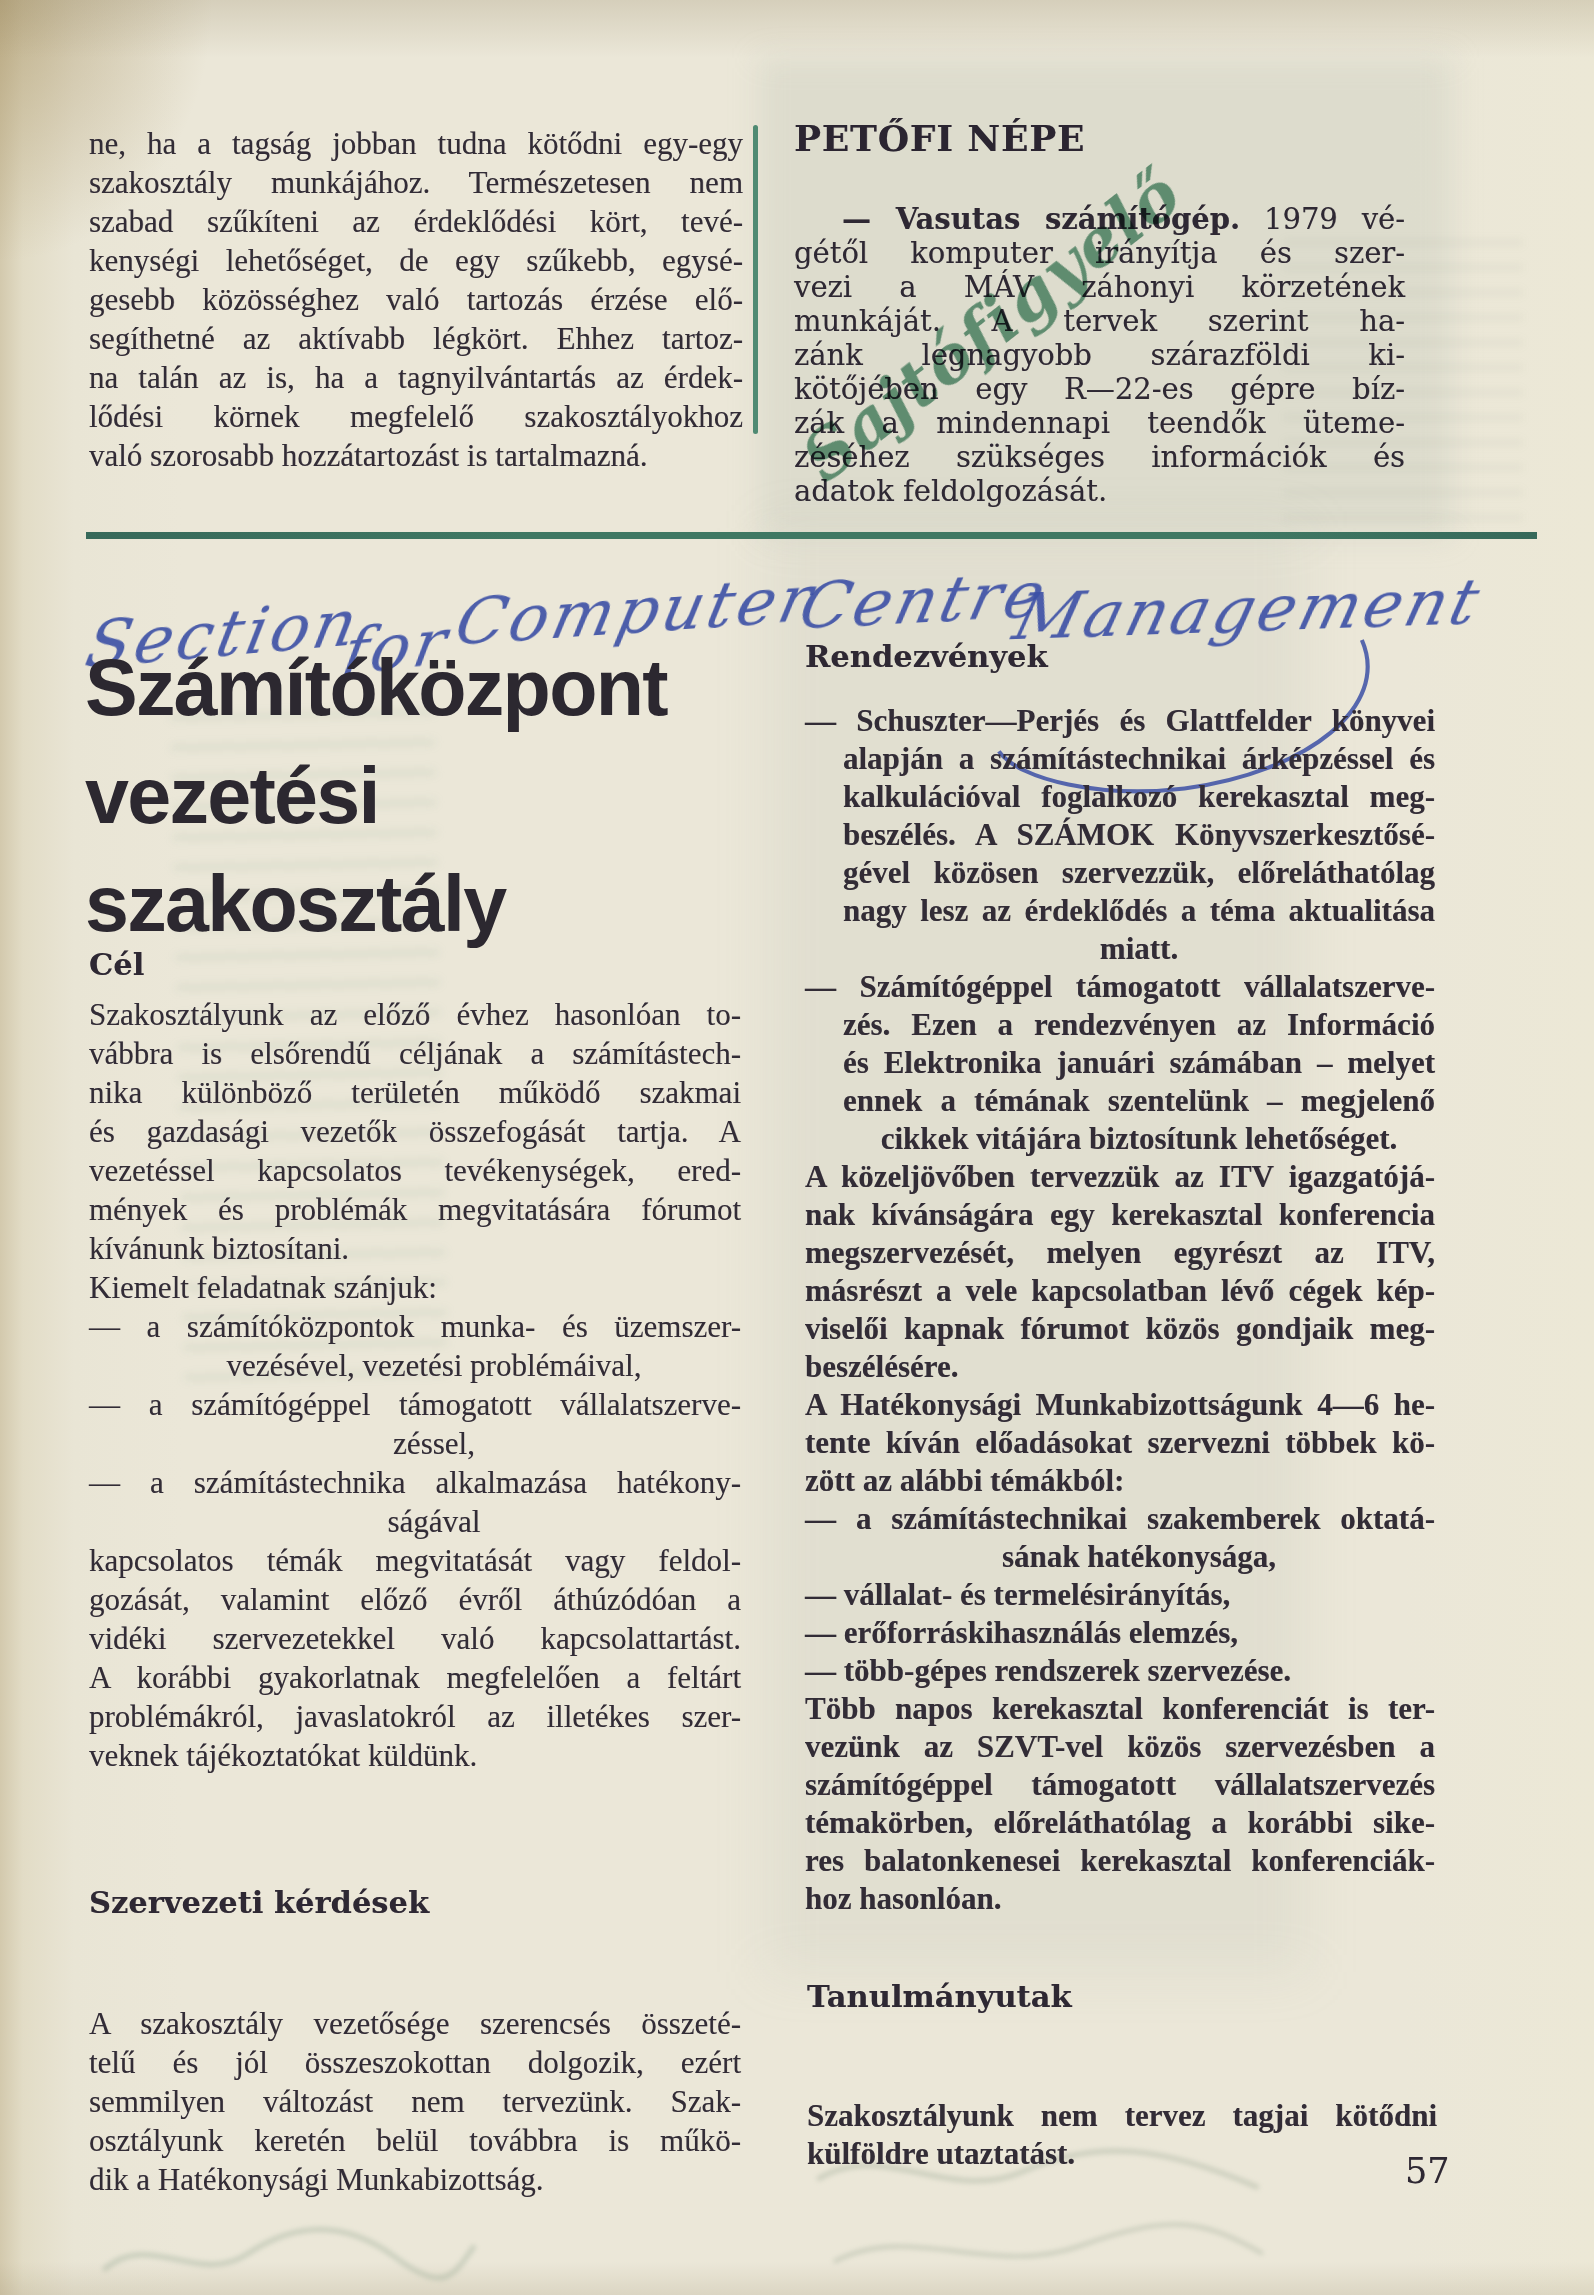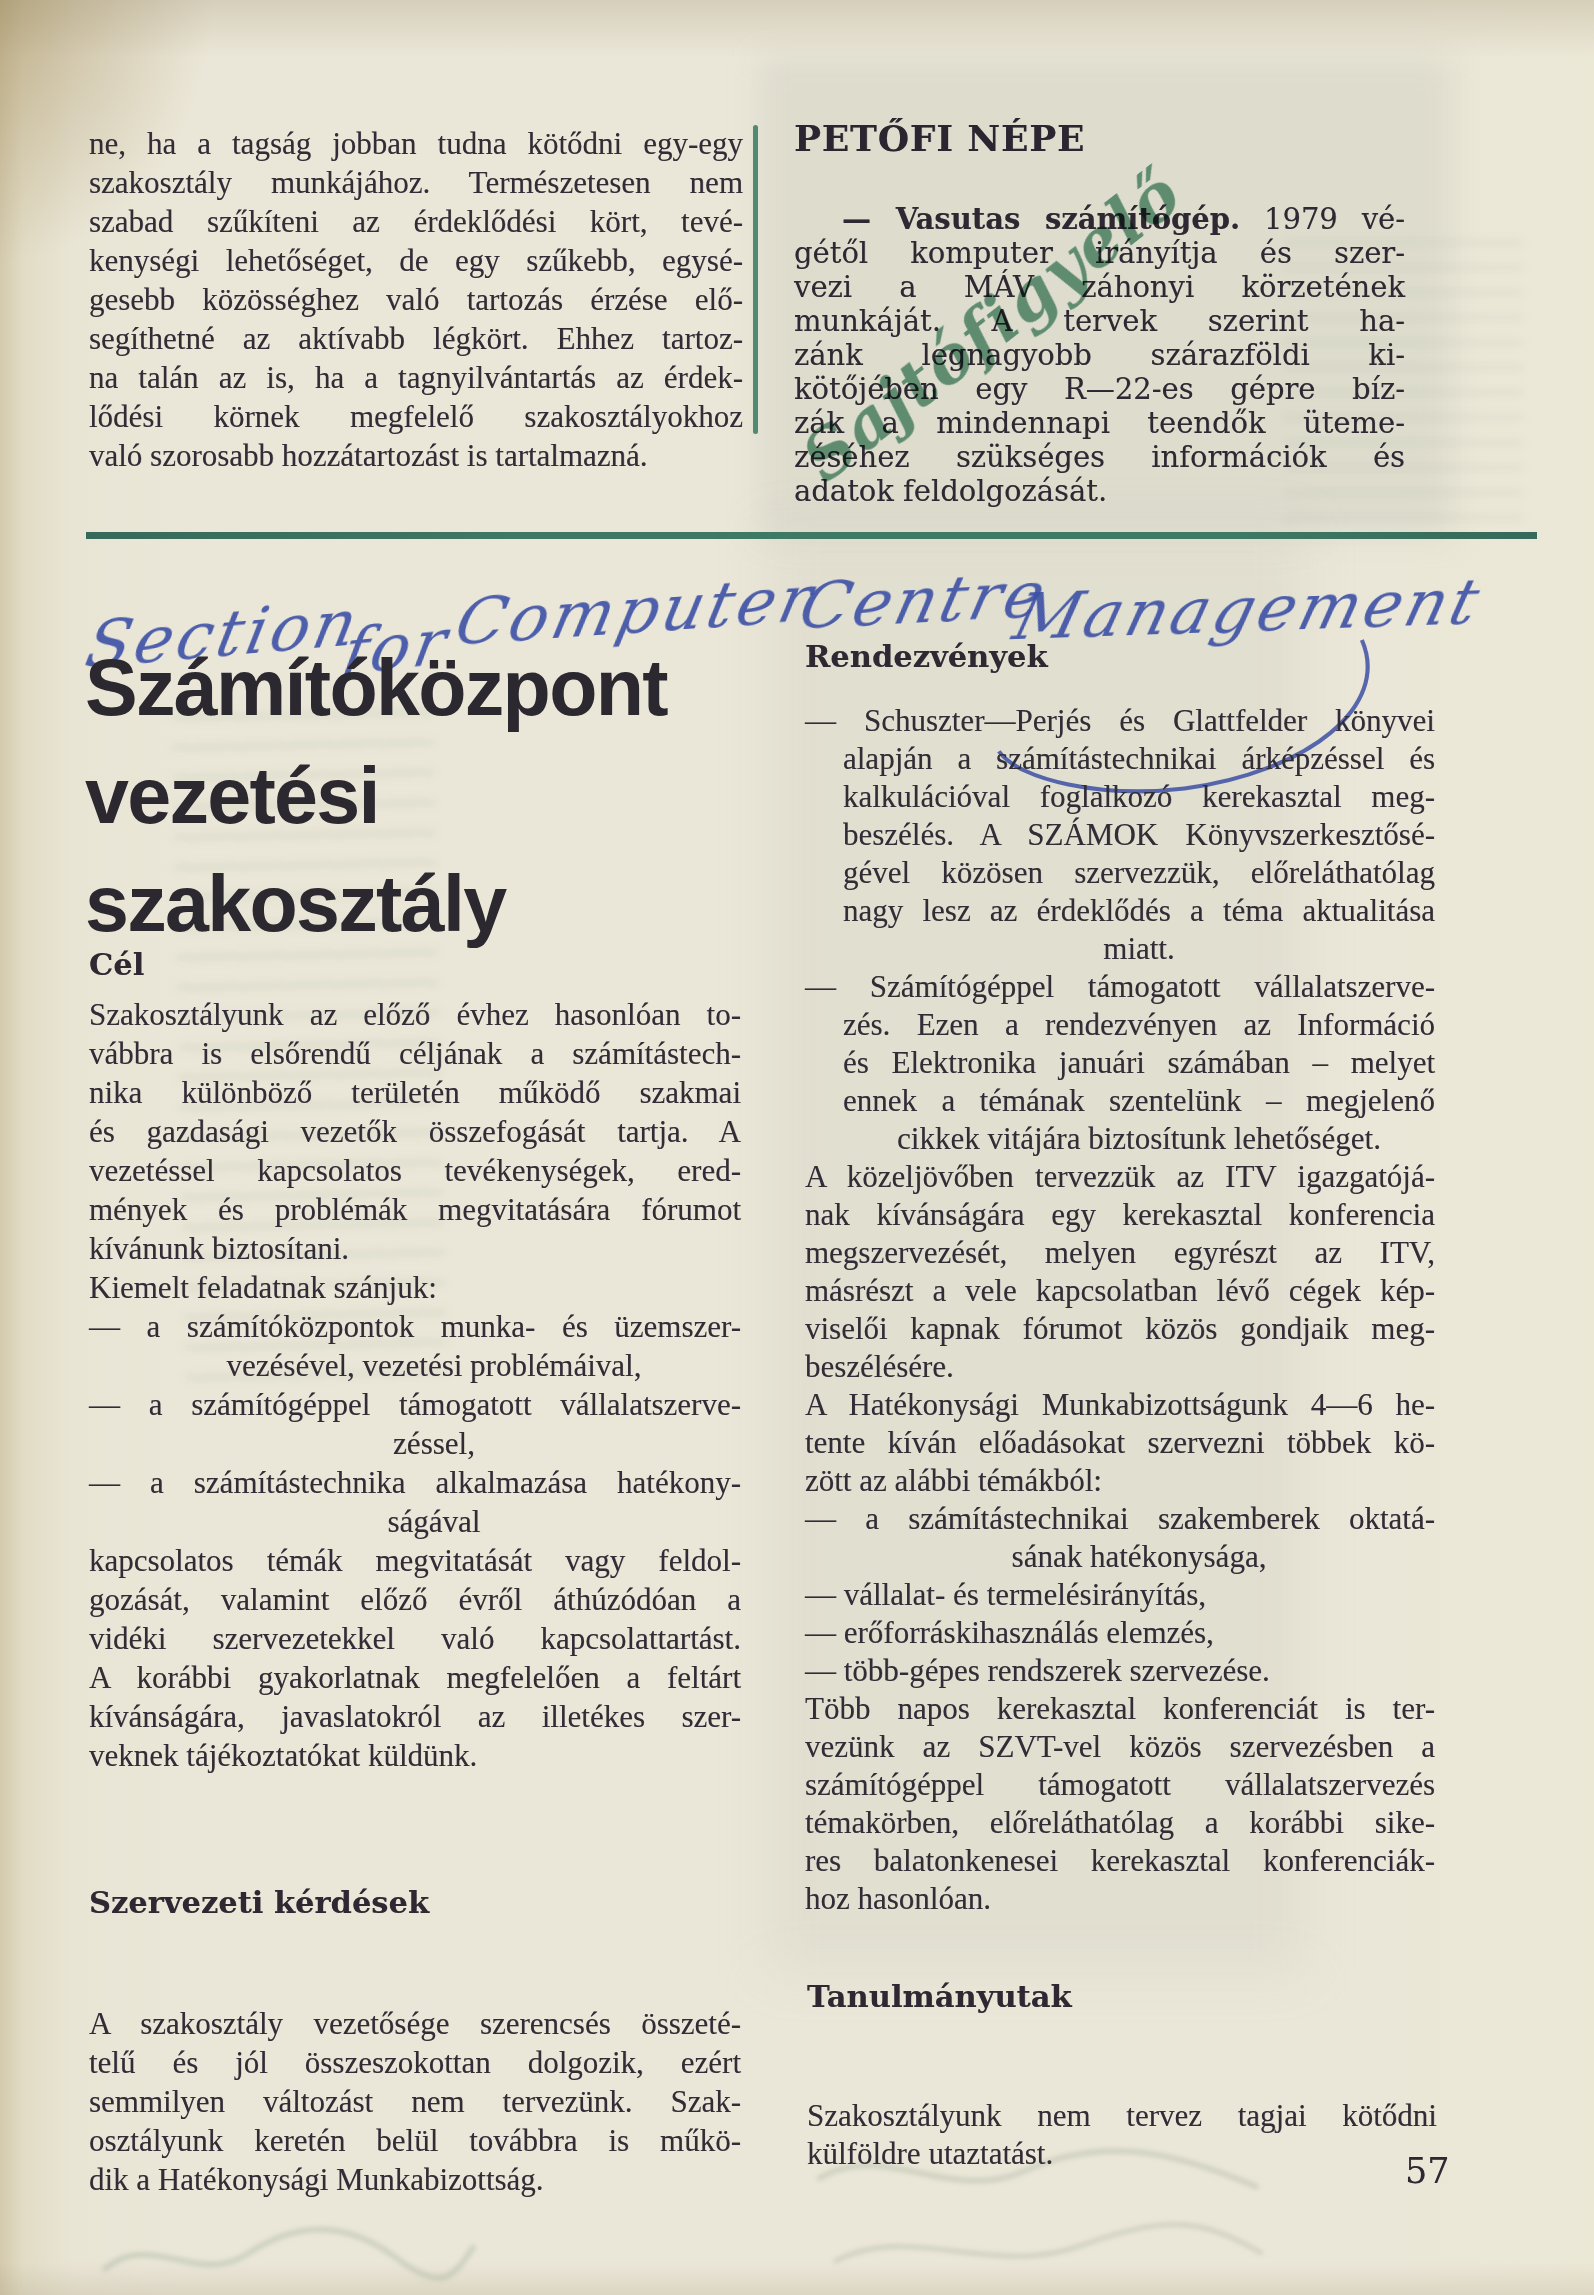--- a/index.html
+++ b/index.html
@@ -88,21 +88,21 @@
   #cel-h{left:89px;top:946px;}
   #szerv-h{left:89px;top:1884px;}
   #rend-h{left:805px;top:638px;}
   #tan-h{left:807px;top:1978px;}
 
   
   #cel-lines{position:absolute;left:89px;top:995px;width:652px;}
   #szerv-lines{position:absolute;left:89px;top:2004px;width:652px;}
   #rend-lines{position:absolute;left:805px;top:702px;width:630px;}
   #tan-lines{position:absolute;left:807px;top:2097px;width:630px;}
-  #rend-lines .tl, #tan-lines .tl{font-size:31px;line-height:38px;height:38px;white-space:normal;}
+  #rend-lines .tl, #tan-lines .tl{font-size:31px;line-height:38px;height:38px;white-space:normal;font-weight:bold;}
 
   
   #pagenum{position:absolute;left:1405px;top:2151px;font-size:35px;
     font-family:"DejaVu Serif",serif;color:#2e2833;}
 </style>
 </head>
 <body style="--accent_green: #4f8a72; --rule_green: #3f7863; --stamp_green: #4d8d70; --ink_blue: #3c50a6;">
 
 <div class="shade" id="corner-curl"></div>
 <div class="shade" id="top-edge"></div>
@@ -183,21 +183,21 @@
     <div class="tl just">— a számítóközpontok munka- és üzemszer-</div>
     <div class="tl ind">vezésével, vezetési problémáival,</div>
     <div class="tl just">— a számítógéppel támogatott vállalatszerve-</div>
     <div class="tl ind">zéssel,</div>
     <div class="tl just">— a számítástechnika alkalmazása hatékony-</div>
     <div class="tl ind">ságával</div>
     <div class="tl just">kapcsolatos témák megvitatását vagy feldol-</div>
     <div class="tl just">gozását, valamint előző évről áthúzódóan a</div>
     <div class="tl just">vidéki szervezetekkel való kapcsolattartást.</div>
     <div class="tl just">A korábbi gyakorlatnak megfelelően a feltárt</div>
-    <div class="tl just">kívánságára, javaslatokról az illetékes szer-</div>
+    <div class="tl just">problémákról, javaslatokról az illetékes szer-</div>
     <div class="tl">veknek tájékoztatókat küldünk.</div>
   </div>
 
 <div class="heading print" id="szerv-h">Szervezeti kérdések</div>
 <div id="szerv-lines" class="print">
     <div class="tl just">A szakosztály vezetősége szerencsés összeté-</div>
     <div class="tl just">telű és jól összeszokottan dolgozik, ezért</div>
     <div class="tl just">semmilyen változást nem tervezünk. Szak-</div>
     <div class="tl just">osztályunk keretén belül továbbra is műkö-</div>
     <div class="tl">dik a Hatékonysági Munkabizottság.</div>

